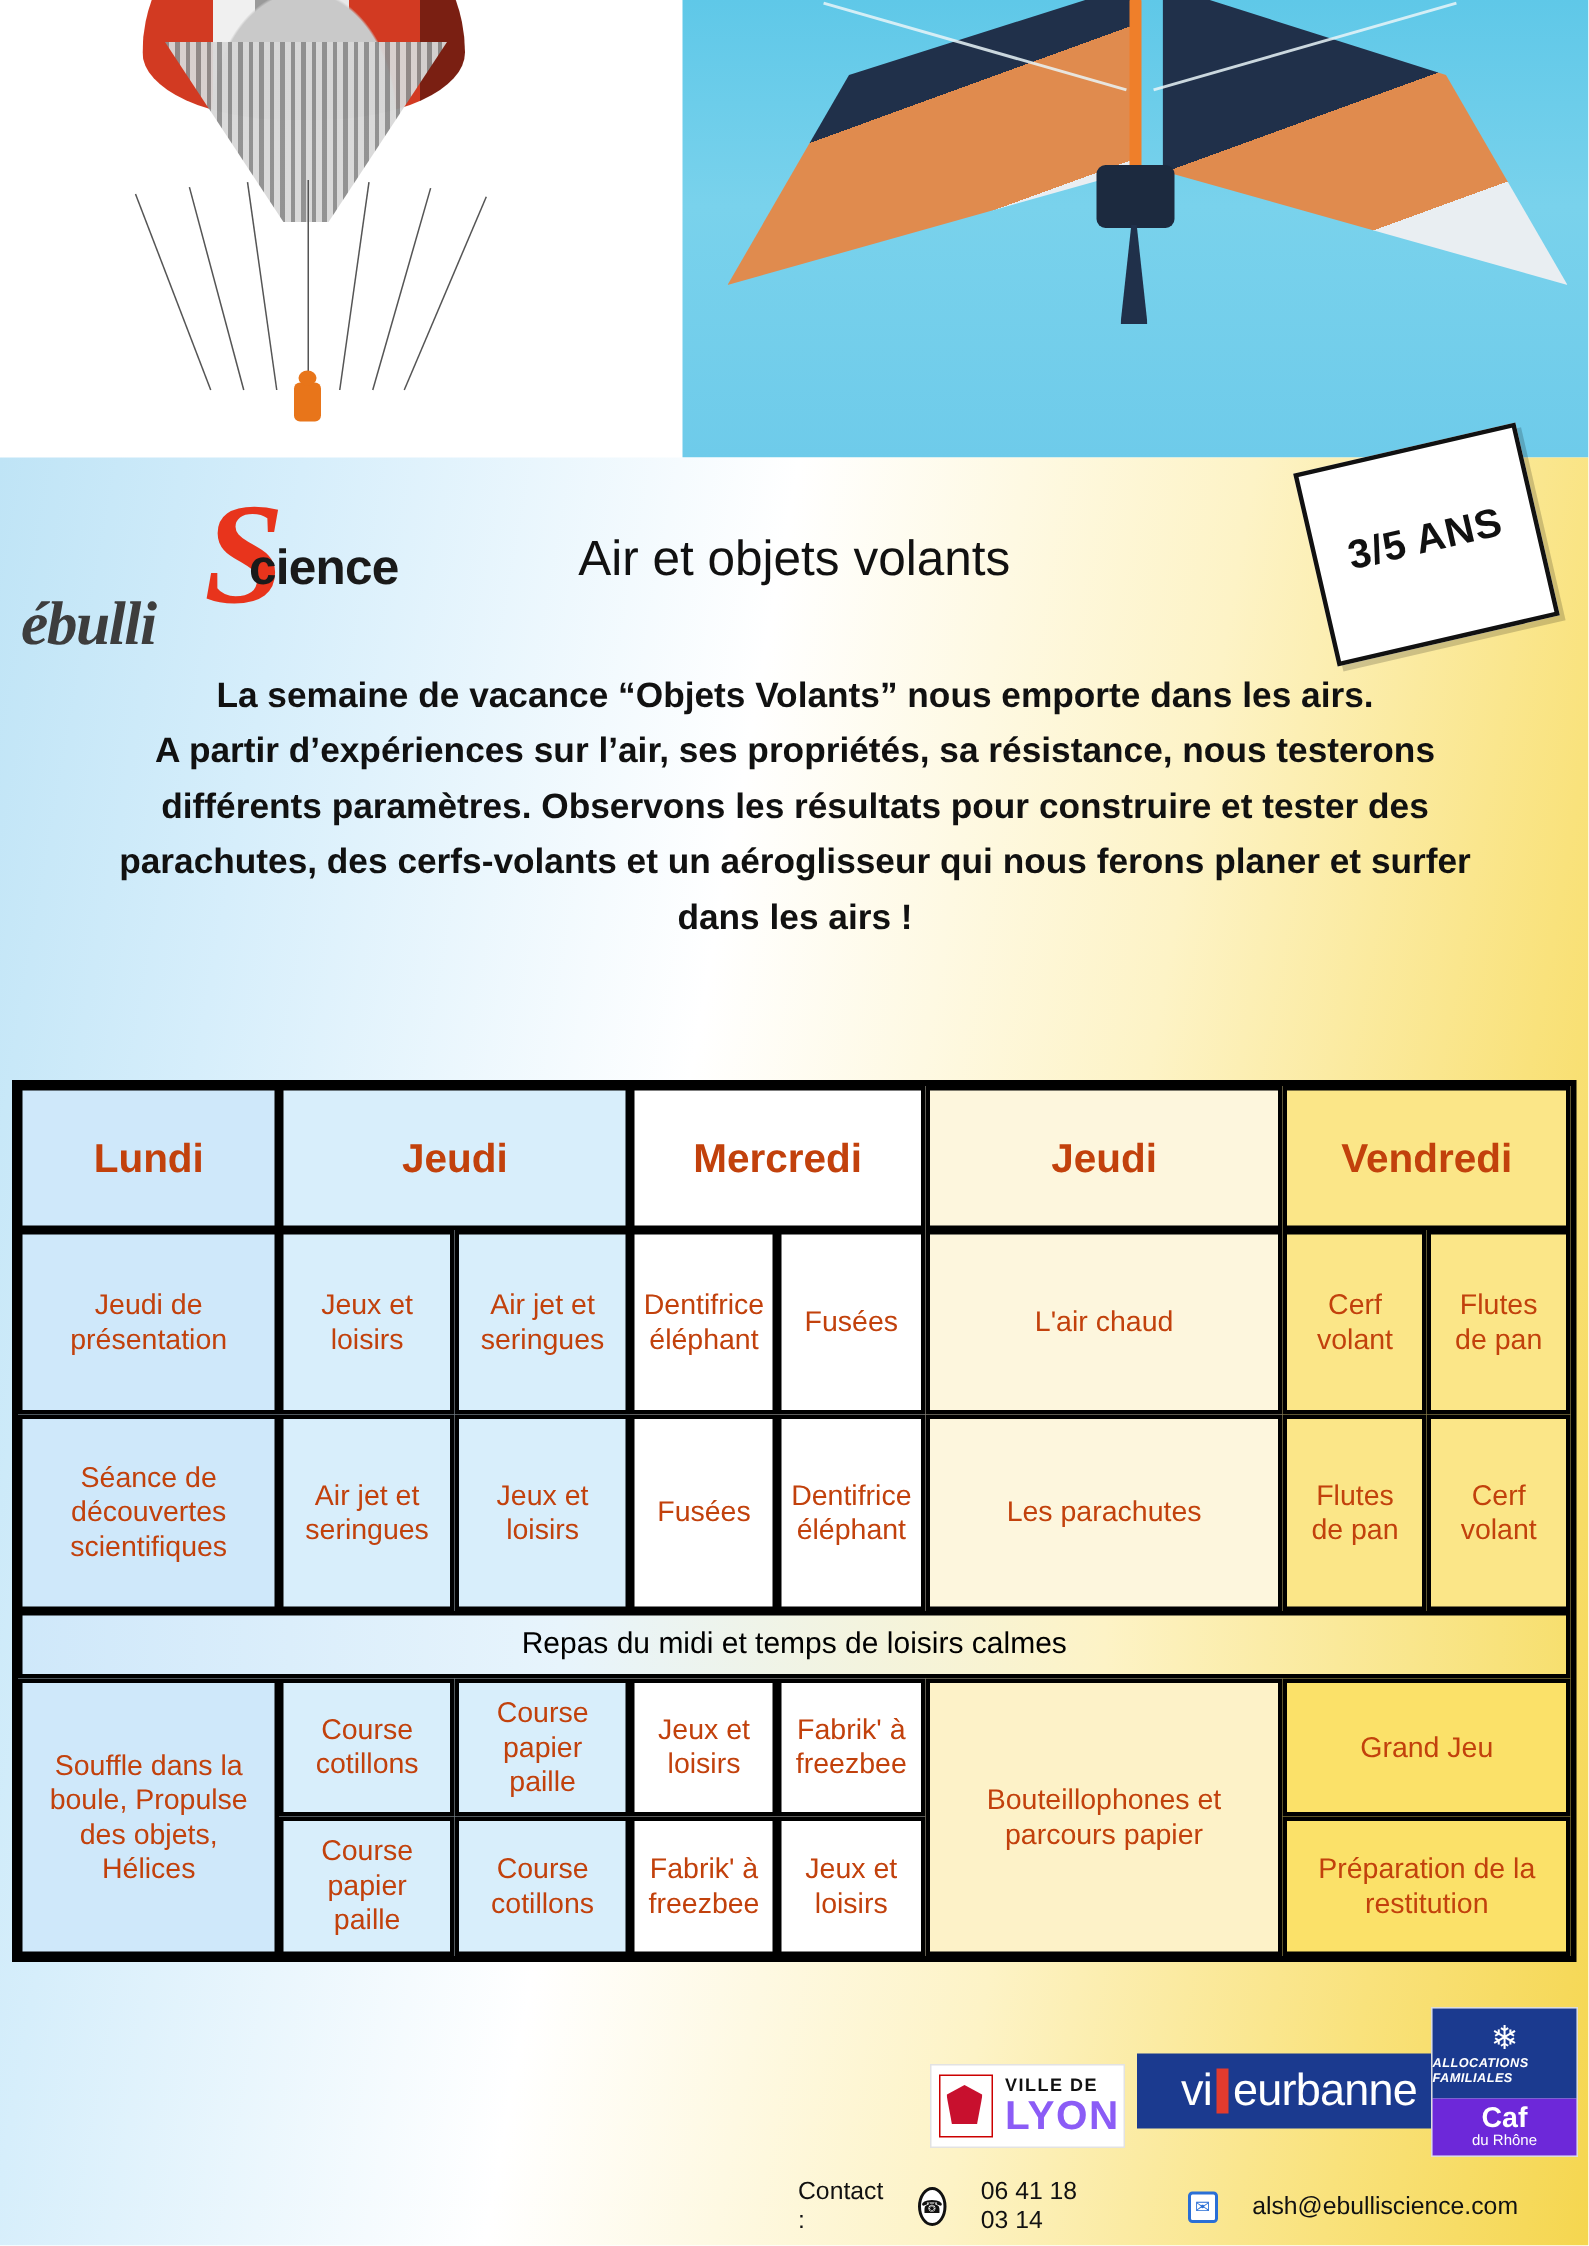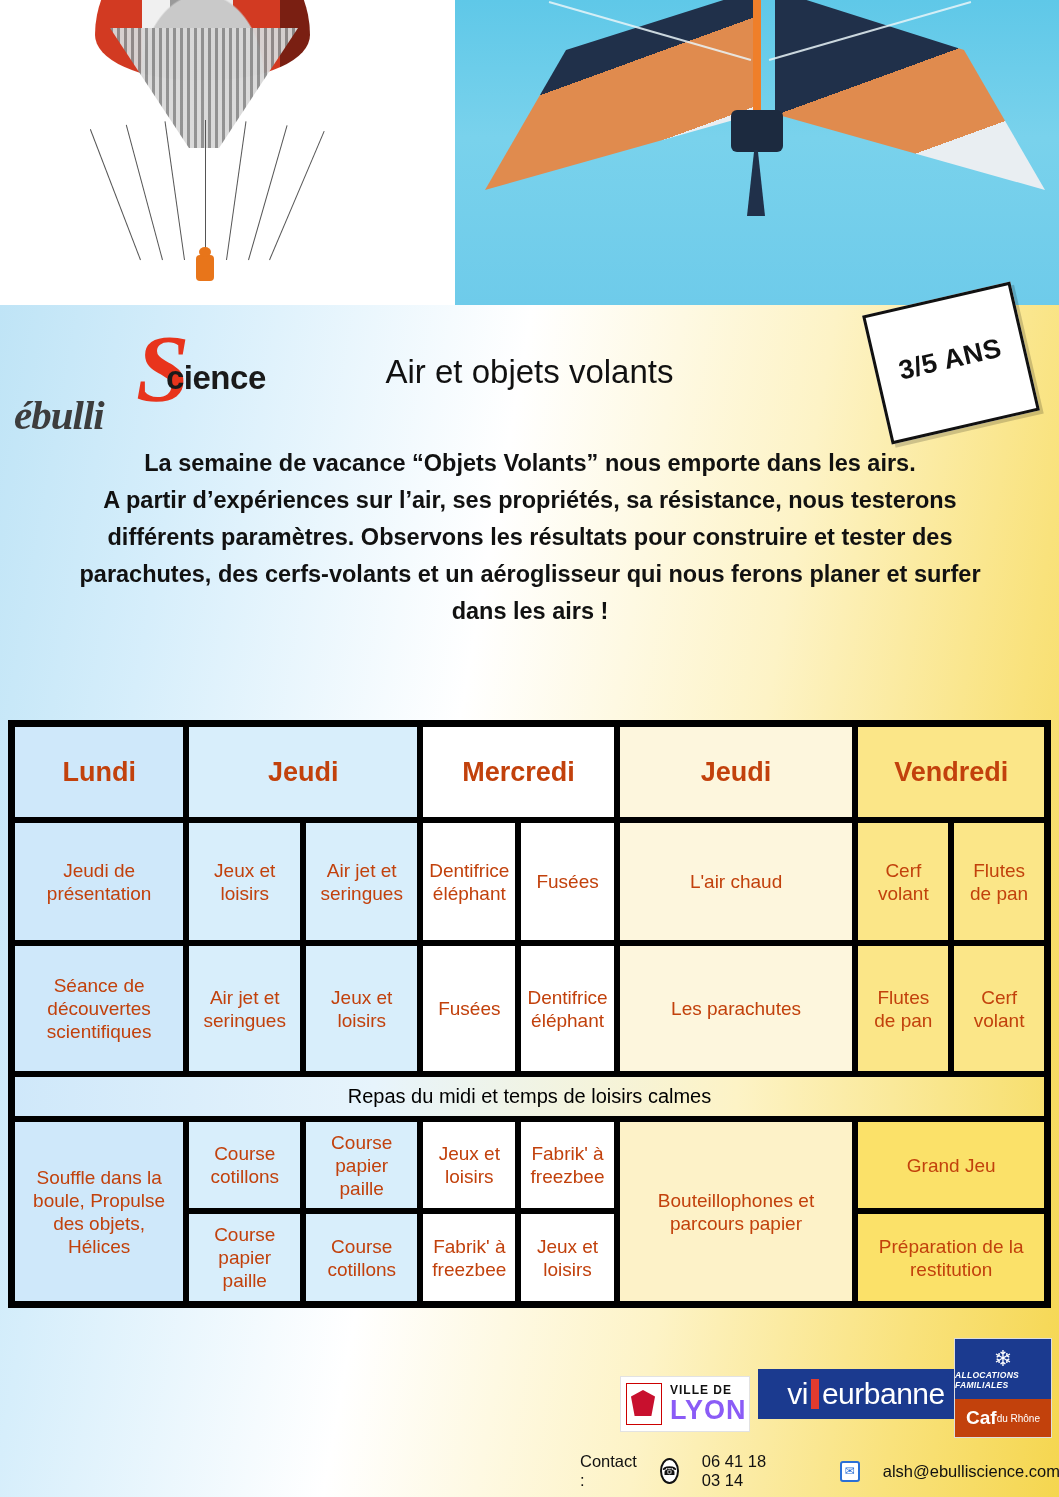--- a/index.html
+++ b/index.html
@@ -111,25 +111,25 @@
   .lyon-crest:after{content:"";position:absolute;left:4px;top:6px;width:24px;height:26px;background:#c8102e;clip-path:polygon(50% 0,100% 25%,85% 100%,15% 100%,0 25%);}
   .lyon-txt{margin-left:8px;line-height:1.05;}
   .lyon-txt b{display:block;font-size:12px;letter-spacing:1px;color:#111;}
   .lyon-txt i{display:block;font-style:normal;font-weight:bold;font-size:27px;letter-spacing:1px;color:#8b5cf6;}
   .villeurbanne{position:absolute;left:138px;top:5px;width:186px;height:50px;background:#1b3a8f;color:#fff;display:flex;align-items:center;justify-content:center;font-weight:normal;font-size:30px;letter-spacing:-.5px;padding-left:15px;}
   .vb-bar{display:inline-block;width:8px;height:30px;background:#e23b2e;margin:0 3px;}
   .caf{position:absolute;left:334px;top:-26px;width:96px;height:98px;background:#ffffff;border:1px solid #ddd;}
   .caf-top{height:60px;background:#1b3a8f;color:#fff;display:flex;flex-direction:column;align-items:center;justify-content:center;}
   .caf-flower{font-size:22px;line-height:22px;}
   .caf-top span{font-size:8.5px;font-weight:bold;font-style:italic;letter-spacing:.3px;}
-  .caf-bot{height:38px;background:#c2410c;color:#fff;display:flex;align-items:center;justify-content:center;}
+  .caf-bot{height:38px;background:#6d28d9;color:#fff;display:flex;flex-direction:column;align-items:center;justify-content:center;}
   .caf-bot b{font-size:19px;line-height:18px;}
   .caf-bot span{font-size:10px;}
 
-  .contact{position:absolute;left:580px;top:112px;width:480px;font-size:16.5px;color:#111;display:flex;align-items:center;gap:23px;}
+  .contact{position:absolute;left:532px;top:112px;width:480px;font-size:16.5px;color:#111;display:flex;align-items:center;gap:23px;}
   .ic{display:inline-flex;align-items:center;justify-content:center;width:22px;height:22px;border-radius:50%;background:#ffffff;border:2px solid #111;font-size:12px;}
   .ic-mail{border-radius:3px;border:2px solid #2a6fd6;color:#2a6fd6;background:#fff;width:24px;height:17px;}
 </style>
 </head>
 <body>
 
 <div class="photos">
   <div class="photo-left">
     <div class="chute-canopy"></div>
     <div class="chute-skirt"></div>

